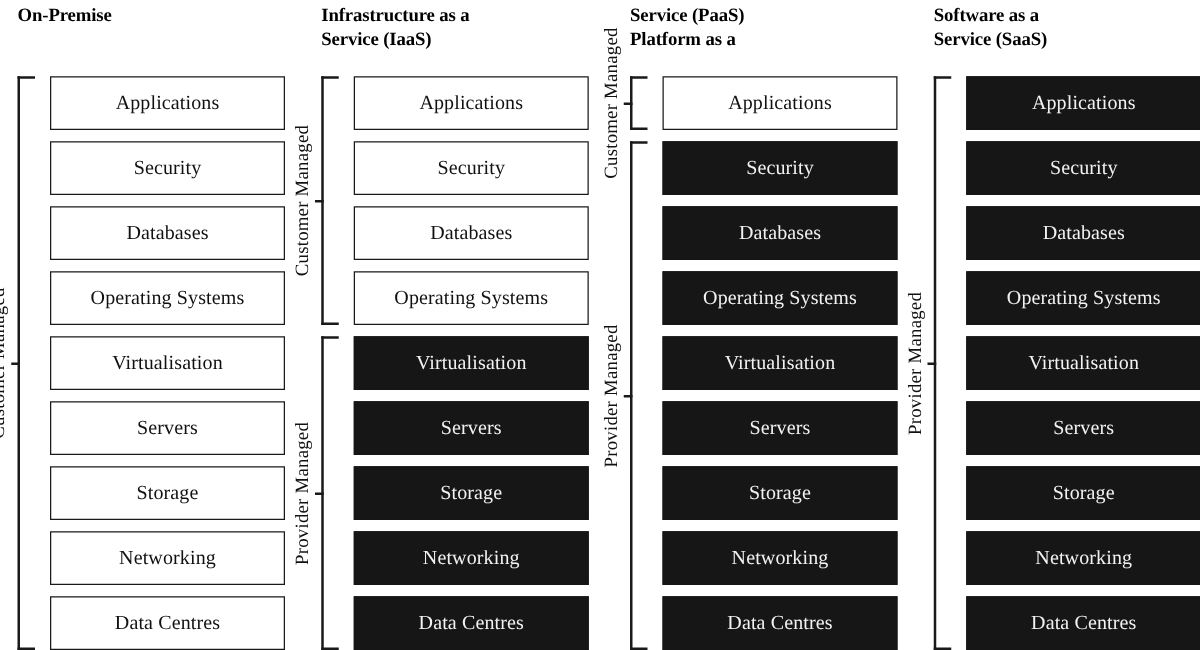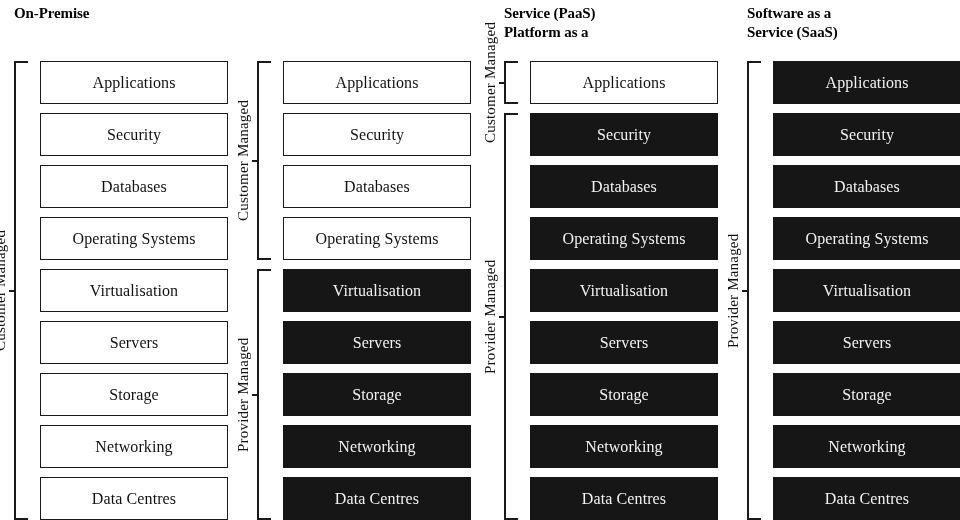--- a/index.html
+++ b/index.html
@@ -125,20 +125,24 @@
       </div>
       <div class="layer-box light" style="top: 364px; width: 188px; height: 43px;">
         <span>Networking</span>
       </div>
       <div class="layer-box light" style="top: 416px; width: 188px; height: 43px;">
         <span>Data Centres</span>
       </div>
     </div>
     <div class="bracket" style="left: 14px; top: 61px; width: 14px; height: 459px;"></div>
     <div class="bracket-label" style="left: -10px; top: 61px; width: 20px; height: 459px;">Customer Managed</div>
+    <div class="col-title" style="left: 257px; top: 4px; width: 240px;">
+      <div>Infrastructure as a</div>
+      <div>Service (IaaS)</div>
+    </div>
     <div class="stack" style="left: 283px; top: 61px; width: 188px; height: 468px;">
       <div class="layer-box light" style="top: 0px; width: 188px; height: 43px;">
         <span>Applications</span>
       </div>
       <div class="layer-box light" style="top: 52px; width: 188px; height: 43px;">
         <span>Security</span>
       </div>
       <div class="layer-box light" style="top: 104px; width: 188px; height: 43px;">
         <span>Databases</span>
       </div>

